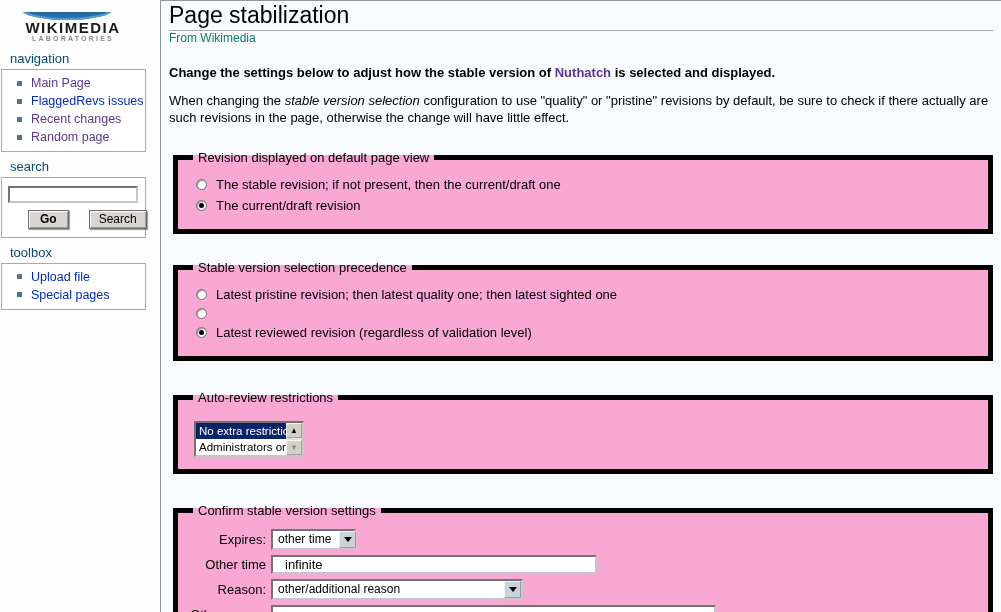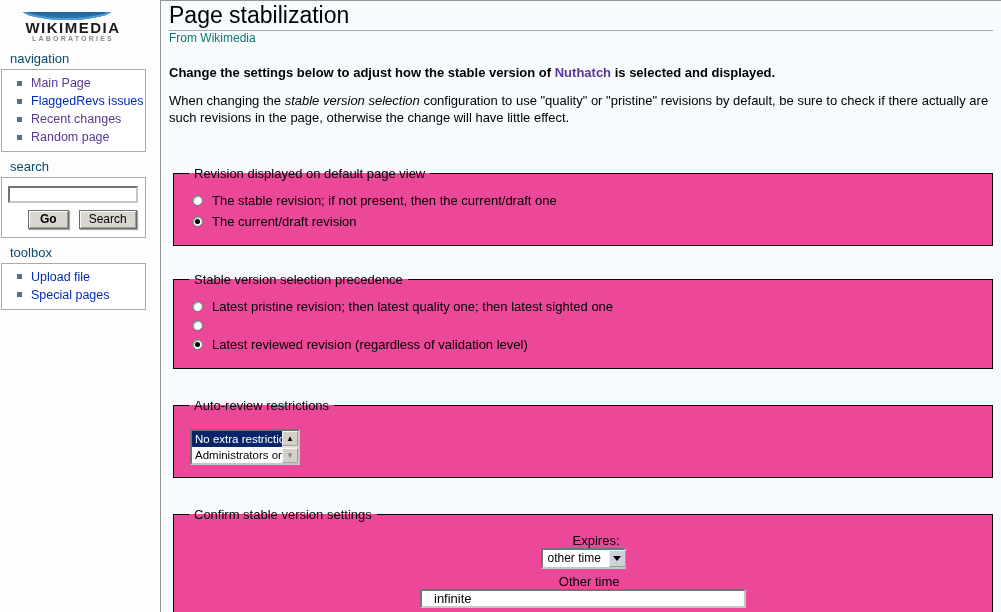--- a/index.html
+++ b/index.html
@@ -23,43 +23,43 @@
   .logo-t1 { margin-top:9px; font-size:15px; font-weight:bold; letter-spacing:1.5px; color:#1b1b1b; line-height:14px; }
   .logo-t2 { font-size:7px; font-weight:bold; letter-spacing:2.2px; color:#8a8a8a; line-height:8px; }
   .side-head { font-size:13px; font-weight:normal; color:#0c4a6e; margin:7px 0 3px 10px; }
   .side-box { width:145px; margin-left:1px; background:#fff; border:1px solid #aaa; padding:4px 0 5px 0; }
   .side-item { display:flex; align-items:center; padding:2px 0 2px 15px; font-size:12.5px; cursor:pointer; }
   .bullet { display:inline-block; width:5px; height:5px; background:#54708c; margin-right:9px; flex:none; }
   .lk-blue { color:#002bb8; text-decoration:none; }
   .lk-purple { color:#5a3696; text-decoration:none; }
   .search-box { padding:6px 5px 8px 6px; }
   .search-input { width:130px; height:17px; border:2px inset #c6c6c6; background:#fff; font-size:12px; font-family:inherit; padding:0 2px; }
-  .search-btns { margin-top:7px; padding-left:20px; display:flex; gap:10px; }
+  .search-btns { margin-top:7px; padding-left:20px; display:flex; gap:20px; }
   .btn {
     font-family:inherit; font-size:12px; color:#000;
     background:#d9d6cf; border:1px solid #6b6b6b;
     box-shadow: inset 1px 1px 0 #fbfbfb, inset -1px -1px 0 #9d9a93, 1px 1px 1px rgba(0,0,0,.35);
     padding:1px 9px 2px 9px; cursor:pointer;
   }
   .btn-go { font-weight:bold; padding:1px 11px 2px 11px; }
 
   
   .content {
     flex:1; background:#f8fbfe;
     border-left:1px solid #959595; border-top:1px solid #959595;
     padding:2px 8px 0 8px; height:612px;
   }
   .page-title { font-size:23px; font-weight:normal; line-height:25px; border-bottom:1px solid #aaa; padding-bottom:2px; }
   .site-sub { font-size:12px; margin-top:0; color:#0f766e; }
   .intro-bold { font-size:13px; font-weight:bold; margin-top:20px; }
   .intro-bold a { color:#5a3696; text-decoration:none; }
   .body-text { font-size:13px; margin-top:12px; line-height:17px; }
   fieldset {
-    border:1px solid #000000; background:#ec4899;
-    margin:40px 0 0 4px; padding:6px 10px 10px 10px;
+    border:5px solid #000000; background:#f9a8d4;
+    margin:24px 0 0 4px; padding:6px 10px 10px 10px;
   }
   .fs2 { margin-top:26px; } .fs3 { margin-top:29px; } .fs4 { margin-top:29px; }
   legend { font-size:13px; padding:0 5px; margin-left:5px; }
   .opt { display:flex; align-items:center; margin:6px 0 6px 8px; font-size:13px; }
   .radio {
     width:11px; height:11px; border-radius:50%; background:#fff;
     border:1px solid #6f6f6f; box-shadow:inset 1px 1px 1px #9a9a9a;
     margin-right:9px; flex:none; cursor:pointer;
   }
   .radio.checked::after { content:""; display:block; width:5px; height:5px; margin:2px auto; background:#000; border-radius:50%; }
@@ -67,21 +67,21 @@
   
   .listbox { display:flex; width:110px; border:2px inset #c6c6c6; background:#fff; margin:10px 0 2px 6px; cursor:default; }
   .lb-opts { flex:1; overflow:hidden; }
   .lb-opt { font-size:11.5px; height:16px; line-height:16px; padding:0 3px; white-space:nowrap; }
   .lb-opt.selected { background:#0a246a; color:#fff; }
   .lb-scroll { width:16px; flex:none; background:#e3e1dc; display:flex; flex-direction:column; justify-content:space-between; }
   .lb-btn { height:15px; background:#d4d0c8; border:1px outset #f5f5f5; font-size:8px; line-height:13px; text-align:center; color:#000; cursor:pointer; }
   .lb-btn.disabled { color:#8a8a8a; }
 
   
-  .frow { display:flex; align-items:center; margin:5px 0; font-size:13px;flex-direction:column; }
+  .frow { display:flex; align-items:center; margin:5px 0; font-size:13px; }
   .flabel { width:78px; text-align:right; margin-right:5px; flex:none; }
   .sel { display:inline-flex; align-items:stretch; border:2px inset #c6c6c6; background:#fff; height:21px; cursor:pointer; }
   .sel-text { font-size:12px; line-height:17px; padding:0 8px 0 5px; white-space:nowrap; flex:1; }
   .sel-btn { width:17px; flex:none; background:#ccd2da; border:1px outset #f0f0f0; display:flex; align-items:center; justify-content:center; }
   .arrow-down { width:0; height:0; border-left:4px solid transparent; border-right:4px solid transparent; border-top:5px solid #000; }
   .sel-expires { width:85px; }
   .sel-reason { width:252px; }
   .tin { border:2px inset #c6c6c6; background:#fff; height:19px; font-size:13px; font-family:inherit; padding:0 12px; }
   .tin-othertime { width:326px; }
   .tin-otherreason { width:445px; }

